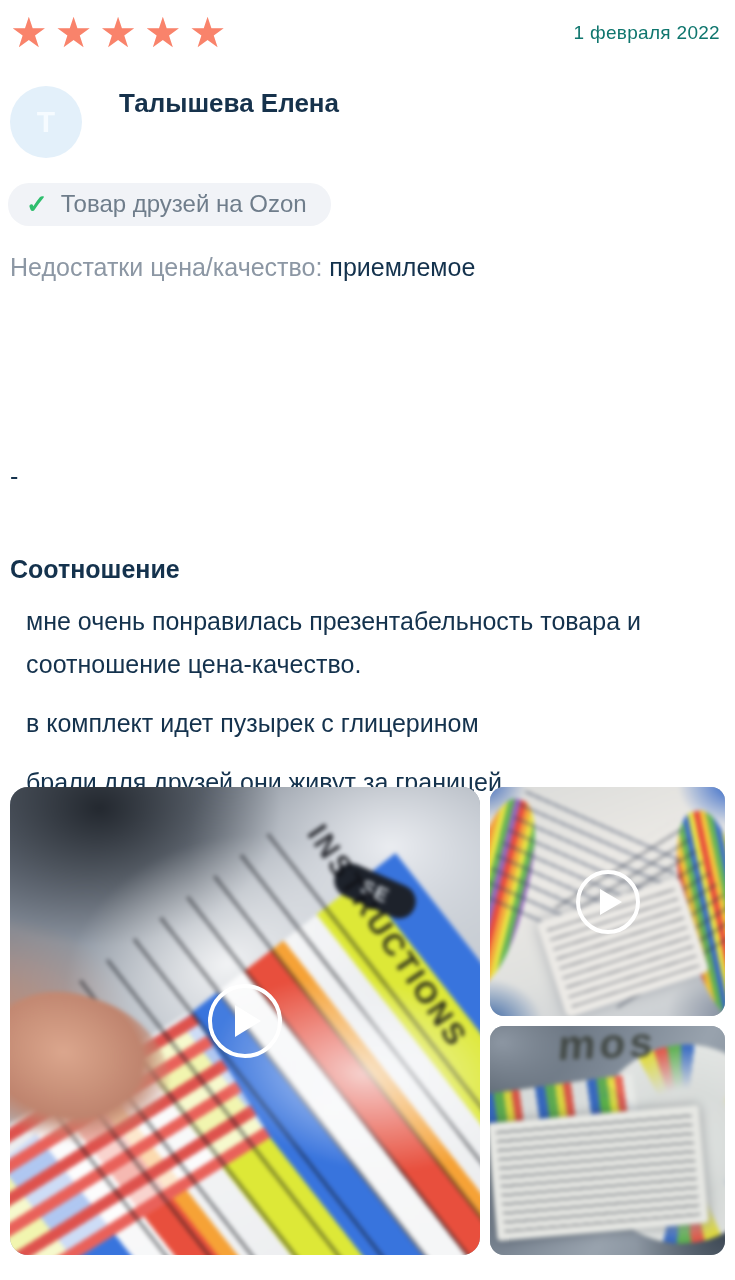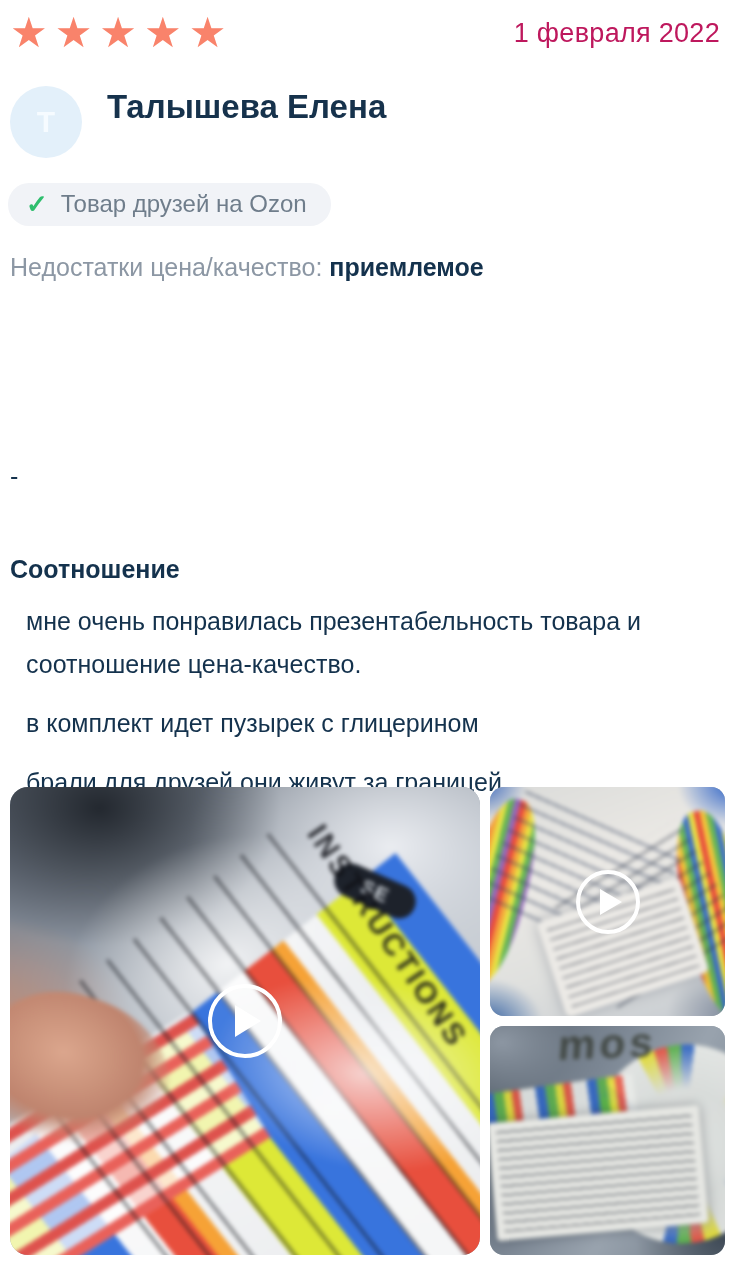--- a/index.html
+++ b/index.html
@@ -5,39 +5,39 @@
   html,body{margin:0;padding:0;background:#ffffff;}
   body{width:735px;height:1280px;overflow:hidden;
        font-family:"Liberation Sans", sans-serif;color:#14324D;}
   .page{position:relative;width:735px;height:1280px;background:#ffffff;}
 
   
   .header-row{position:absolute;top:10px;left:10px;right:15px;
               display:flex;justify-content:space-between;align-items:center;}
   .stars{display:flex;gap:7px;}
   .star{font-size:42px;line-height:46px;color:#F9836B;}
-  .review-date{font-size:27px;color:#be185d;letter-spacing:.3px;}
+  .review-date{font-size:19px;color:#0f766e;letter-spacing:.3px;}
 
   
   .author-row{position:absolute;top:86px;left:10px;display:flex;align-items:flex-start;}
   .avatar{width:72px;height:72px;border-radius:50%;background:#E3F0FA;
           display:flex;align-items:center;justify-content:center;
           font-size:30px;font-weight:bold;color:#F6FBFF;}
-  .author-name{margin-left:25px;margin-top:2px;font-size:33px;font-weight:bold;color:#16324C;}
+  .author-name{margin-left:37px;margin-top:2px;font-size:26px;font-weight:bold;color:#16324C;}
 
   
   .badge{position:absolute;top:183px;left:8px;display:inline-flex;align-items:center;
          gap:13px;background:#F1F3F7;border-radius:21px;padding:7px 24px 8px 18px;}
   .badge .check{color:#2FBE6E;font-size:26px;font-weight:bold;line-height:26px;}
   .badge .badge-text{font-size:24px;color:#6F7D8B;}
 
   
   .params{position:absolute;top:247px;left:10px;font-size:25px;line-height:40px;}
   .param-label{color:#8C97A4;}
-  .param-value{color:#14324D;font-weight:bold;}
+  .param-value{color:#14324D;font-weight:normal;}
 
   
   .section{position:absolute;left:10px;right:20px;}
   .section-pros{top:357px;}
   .section-cons{top:459px;}
   .section-comments{top:555px;}
   .section-title{font-size:25px;font-weight:bold;color:#14324D;margin:0 0 8px 0;}
   .section-text{font-size:25px;color:#14324D;margin:0;line-height:34px;}
   .comment-paragraphs{margin-top:15px;}
   .comment-paragraphs p{margin:16px;font-size:25px;color:#14324D;line-height:43px;max-width:700px;}

